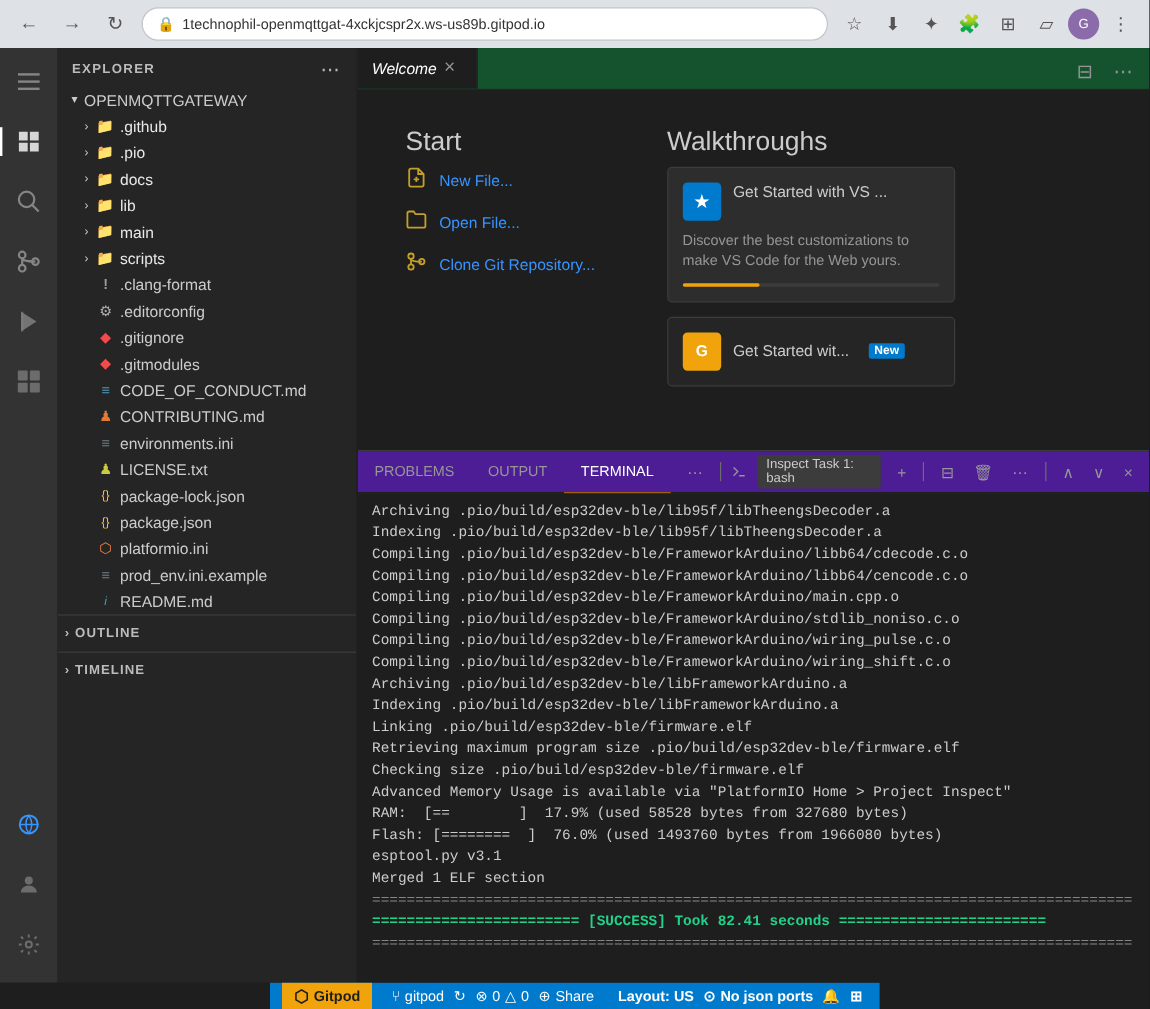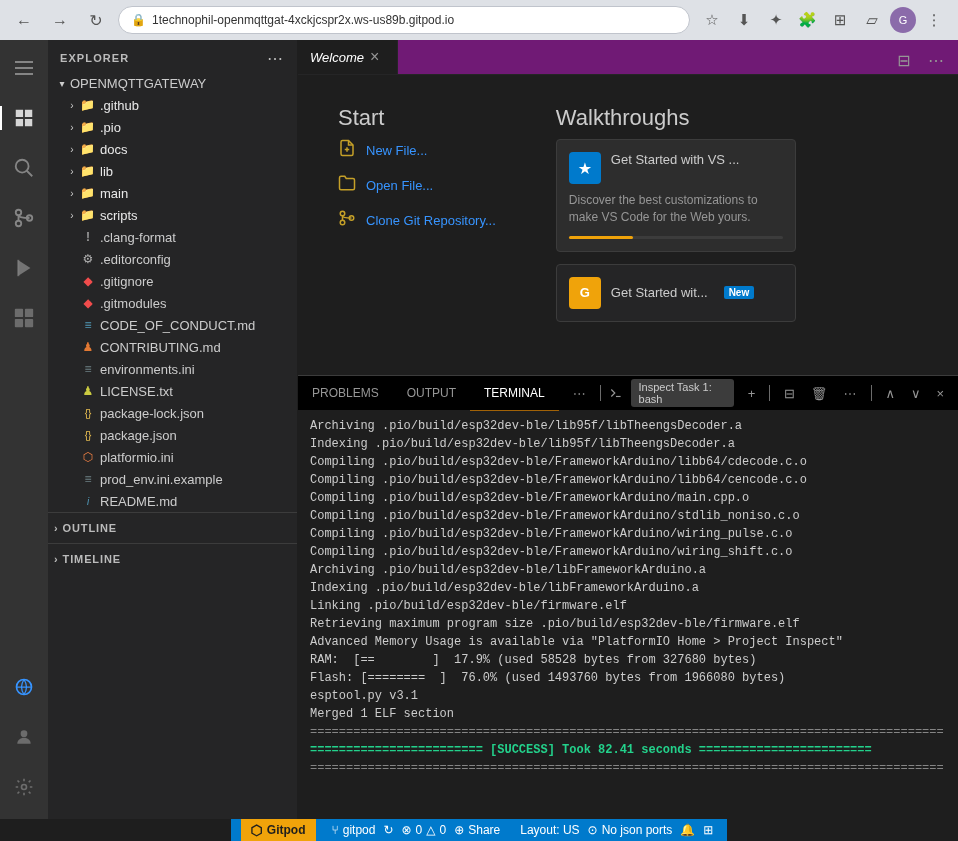--- a/index.html
+++ b/index.html
@@ -194,21 +194,21 @@
     .editor-area {
       flex: 1;
       display: flex;
       flex-direction: column;
       overflow: hidden;
     }
 
     
     .tab-bar {
       height: 35px;
-      background: #701a75;
+      background: #14532d;
       display: flex;
       align-items: flex-end;
       border-bottom: 1px solid #252526;
       overflow: hidden;
     }
     .tab {
       display: flex; align-items: center;
       height: 35px;
       padding: 0 12px;
       background: #2d2d2d;
@@ -360,21 +360,21 @@
     
     .terminal-panel {
       height: 480px;
       background: #1e1e1e;
       display: flex;
       flex-direction: column;
       border-top: 1px solid #3c3c3c;
     }
     .panel-tab-bar {
       height: 35px;
-      background: #000000;
+      background: #4c1d95;
       display: flex;
       align-items: center;
       border-bottom: 1px solid #1e1e1e;
     }
     .panel-tab {
       height: 35px;
       padding: 0 14px;
       display: flex; align-items: center;
       color: #969696;
       font-size: 12px;
@@ -442,21 +442,21 @@
       font-size: 12px;
       color: white;
     }
     .status-item {
       display: flex; align-items: center; gap: 4px;
       cursor: pointer;
       padding: 0 4px;
       height: 22px;
     }
     .status-left { display: flex; align-items: center; gap: 0; }
-    .status-right { display: flex; align-items: center; gap: 0; margin-left: auto; }
+    .status-right { display: flex; align-items: center; gap: 0; margin-left: auto; font-weight: bold; }
 
     .gitpod-status {
       background: #f0a30a;
       color: #1e1e1e;
       padding: 0 10px;
       height: 22px;
       display: flex; align-items: center;
       gap: 4px;
       font-weight: 600;
       cursor: pointer;
@@ -815,20 +815,21 @@
             <div class="t-line t-white">Compiling .pio/build/esp32dev-ble/FrameworkArduino/libb64/cdecode.c.o</div>
             <div class="t-line t-white">Compiling .pio/build/esp32dev-ble/FrameworkArduino/libb64/cencode.c.o</div>
             <div class="t-line t-white">Compiling .pio/build/esp32dev-ble/FrameworkArduino/main.cpp.o</div>
             <div class="t-line t-white">Compiling .pio/build/esp32dev-ble/FrameworkArduino/stdlib_noniso.c.o</div>
             <div class="t-line t-white">Compiling .pio/build/esp32dev-ble/FrameworkArduino/wiring_pulse.c.o</div>
             <div class="t-line t-white">Compiling .pio/build/esp32dev-ble/FrameworkArduino/wiring_shift.c.o</div>
             <div class="t-line t-white">Archiving .pio/build/esp32dev-ble/libFrameworkArduino.a</div>
             <div class="t-line t-white">Indexing .pio/build/esp32dev-ble/libFrameworkArduino.a</div>
             <div class="t-line t-white">Linking .pio/build/esp32dev-ble/firmware.elf</div>
             <div class="t-line t-white">Retrieving maximum program size .pio/build/esp32dev-ble/firmware.elf</div>
+            <div class="t-line t-white">Checking size .pio/build/esp32dev-ble/firmware.elf</div>
             <div class="t-line t-white">Advanced Memory Usage is available via "PlatformIO Home &gt; Project Inspect"</div>
             <div class="t-line t-white">RAM:  [==        ]  17.9% (used 58528 bytes from 327680 bytes)</div>
             <div class="t-line t-white">Flash: [========  ]  76.0% (used 1493760 bytes from 1966080 bytes)</div>
             <div class="t-line t-white">esptool.py v3.1</div>
             <div class="t-line t-white">Merged 1 ELF section</div>
             <div class="t-line t-dim">========================================================================================</div>
             <div class="t-line t-bold-green">======================== [SUCCESS] Took 82.41 seconds ========================</div>
             <div class="t-line t-dim">========================================================================================</div>
             <div class="t-line">&nbsp;</div>
 

